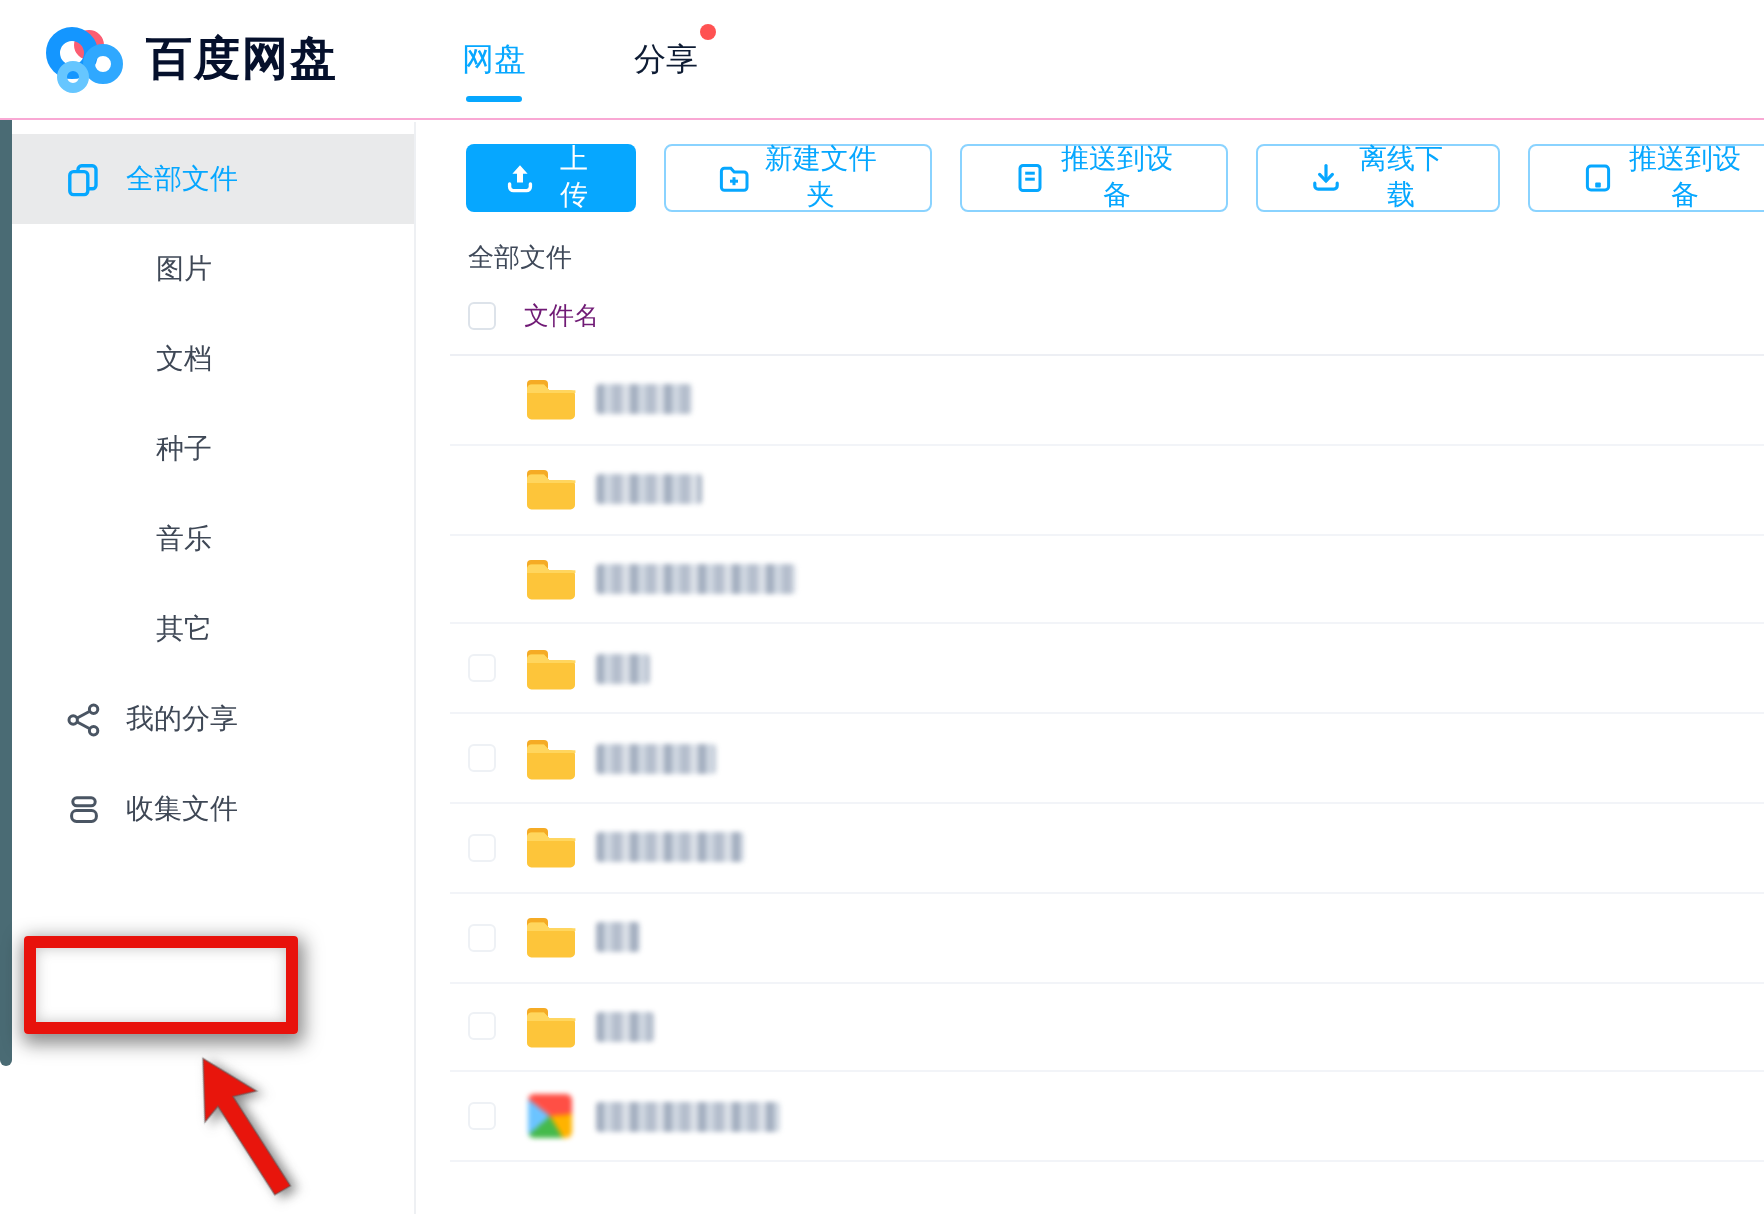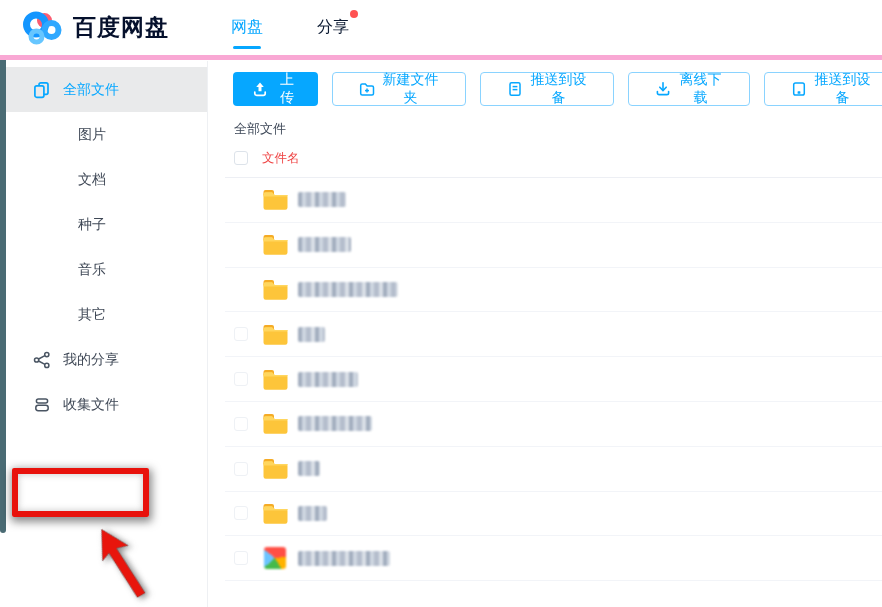--- a/index.html
+++ b/index.html
@@ -2,21 +2,21 @@
 <html><head>
 <meta charset="utf-8">
 <style>
   * { margin:0; padding:0; box-sizing:border-box; }
   html,body { width:882px; height:607px; overflow:hidden; background:#fff;
     font-family:"Liberation Sans","DejaVu Sans",sans-serif; }
   .stage { position:relative; width:882px; height:607px; background:#fff; }
 
   
   .navbar { position:absolute; left:0; top:0; width:882px; height:60px; background:#fff;
-    border-bottom:5px solid #f9a8d4; display:flex; align-items:center; z-index:2; }
+    border-bottom:1px solid #f9a8d4; display:flex; z-index:2; }
   .brand { display:flex; align-items:center; margin-left:22px; }
   .brand-title { font-size:23px; font-weight:700; color:#05102c; margin-left:9px; letter-spacing:1px; }
   .tabs { display:flex; align-items:center; margin-left:62px; gap:54px; height:60px; }
   .tab { position:relative; font-size:16px; color:#0d1b33; cursor:pointer; height:64px;
     display:flex; align-items:center; }
   .tab.active { color:#06a7ff; font-weight:500; }
   .tab.active .underline { position:absolute; left:50%; transform:translateX(-50%);
     bottom:11px; width:28px; height:3px; border-radius:2px; background:#06a7ff; }
   .tab .dot { position:absolute; top:14px; right:-9px; width:8px; height:8px;
     border-radius:50%; background:#ff5252; }
@@ -37,21 +37,21 @@
   .toolbar { display:flex; align-items:center; gap:14px; padding:11px 0 0 8px; }
   .btn { height:34px; display:inline-flex; align-items:center; gap:7px; border-radius:4px;
     font-size:14px; cursor:pointer; }
   .btn-primary { background:#06a7ff; color:#fff; padding:0 19px; border:none; }
   .btn-outline { background:#fff; color:#06a7ff; border:1px solid #8ad3ff; padding:0 26px; }
   .b-icon { display:inline-flex; }
 
   
   .breadcrumb { margin:14px 0 0 9px; font-size:13px; color:#3f4959; }
   .list-head { display:flex; align-items:center; gap:14px; padding-left:9px; height:34px; margin-top:3px; }
-  .col-label { font-size:12.5px; color:#ef4444; }
+  .col-label { font-size:12.5px; color:#701a75; }
   .head-divider { height:1px; background:#edeff4; margin-top:2px; }
   .cb { width:14px; height:14px; border:1px solid #dde3ea; border-radius:3px; background:#fff; flex:0 0 14px; }
   .file-row .cb { border-color:#eef1f5; }
   .file-row .cb.hidden { visibility:hidden; }
   .file-row { display:flex; align-items:center; gap:14px; height:44.8px; padding-left:9px;
     border-bottom:1px solid #f2f4f8; cursor:pointer; }
   .f-icon { width:26px; height:22px; display:inline-flex; align-items:center; justify-content:center;
     margin-left:0; flex:0 0 26px; }
   .f-icon.archive { width:22px; height:22px; flex:0 0 22px; margin:0 2px; border-radius:3px;
     background:

